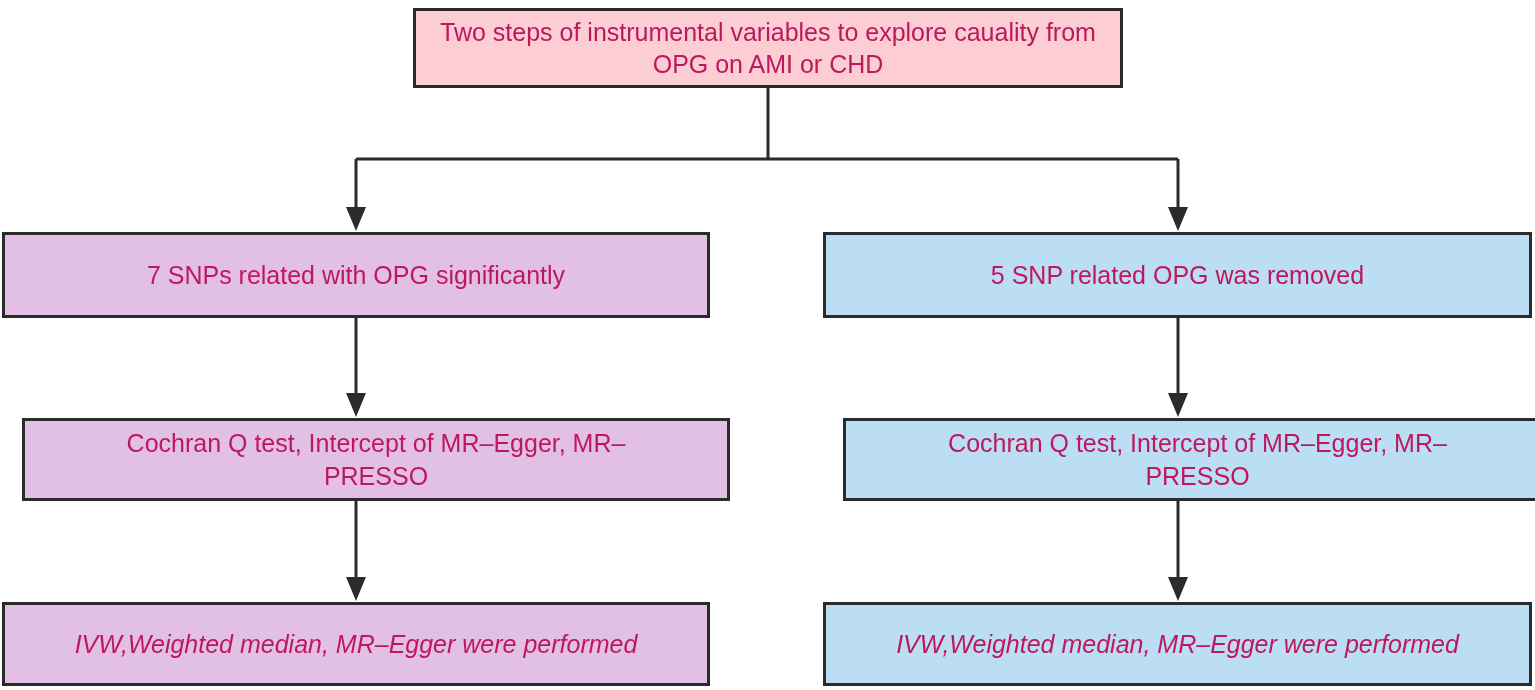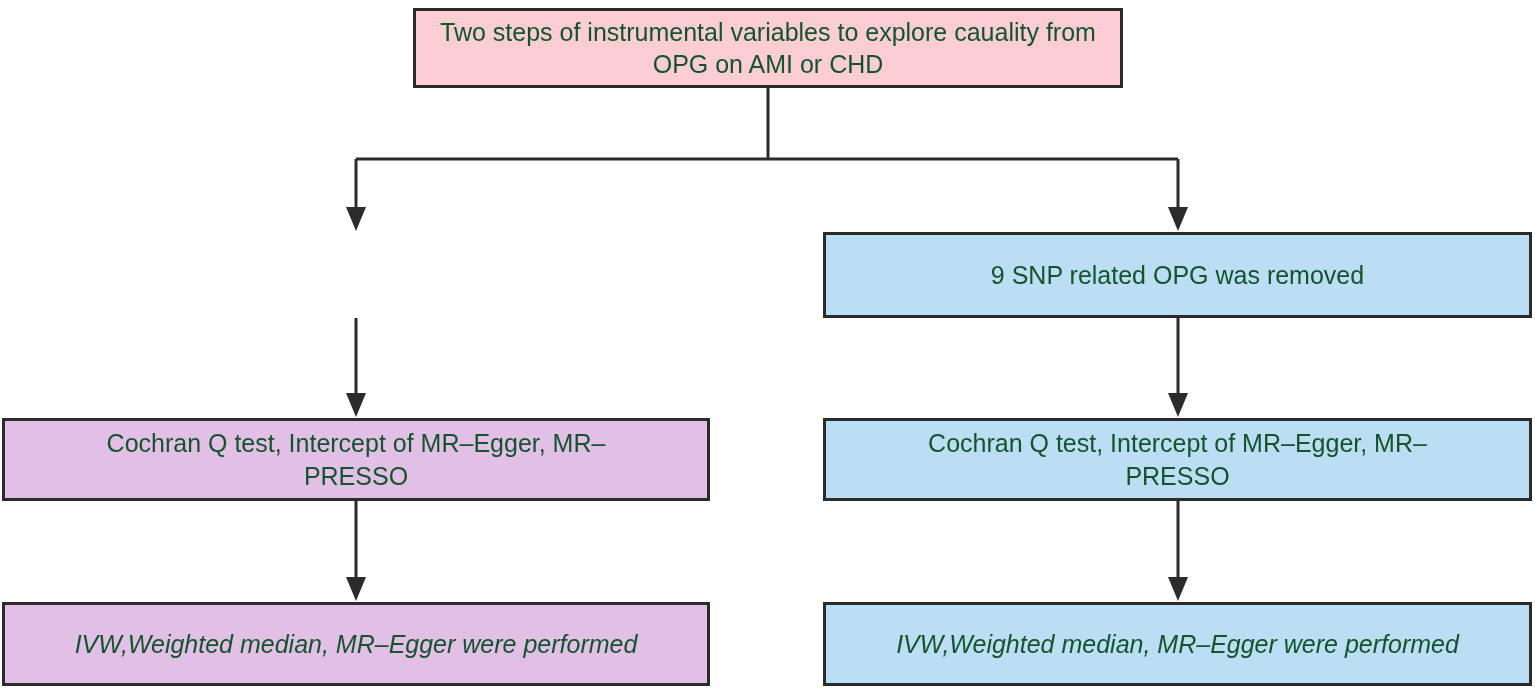--- a/index.html
+++ b/index.html
@@ -1,21 +1,21 @@
 <!DOCTYPE html>
 <html><head>
 <meta charset="utf-8">
 <style>
   html, body { margin:0; padding:0; background:#ffffff; }
   .canvas {
     position:relative;
     width:1535px; height:690px;
     background:#ffffff;
     font-family:"Liberation Sans", sans-serif;
-    color:#14532d;
+    color:#be185d;
     overflow:hidden;
   }
   .box {
     position:absolute;
     box-sizing:border-box;
     border:3px solid #2b2b2b;
     display:flex;
     align-items:center;
     justify-content:center;
     text-align:center;
@@ -24,21 +24,21 @@
   }
   .box .txt { display:inline-block; max-width:95%; }
 
   .box-top { left:413px; top:8px;   width:710px; height:80px; background:#fccdd3; }
   .box-top .txt { max-width:660px; }
 
   .col-left  { left:2px;   width:708px; background:#e2c0e6; }
   .col-right { left:823px; width:709px; background:#bbdef4; }
 
   .row-1 { top:232px; height:86px; }
-  .row-2 { top:418px; height:83px; }
+  .row-2 { top:418px; height:83px;margin-left:20px; }
   .row-3 { top:602px; height:84px;font-style:italic; }
   .row-2 .txt { max-width:590px; }
 
   .connectors {
     position:absolute;
     left:0; top:0;
     pointer-events:none;
   }
 </style>
 </head>
@@ -64,29 +64,32 @@
       <polygon points="1178,417 1168,393 1188,393"></polygon>
       <polygon points="356,601 346,577 366,577"></polygon>
       <polygon points="1178,601 1168,577 1188,577"></polygon>
     </g>
   </svg>
 
   <div class="box box-top">
     <span class="txt">Two steps of instrumental variables to explore cauality from OPG on AMI or CHD</span>
   </div>
 
+  <div class="box col-left row-1">
+    <span class="txt">7 SNPs related with OPG significantly</span>
+  </div>
   <div class="box col-left row-2">
     <span class="txt">Cochran Q test, Intercept of MR–Egger, MR–PRESSO</span>
   </div>
   <div class="box col-left row-3">
     <span class="txt">IVW,Weighted median, MR–Egger were performed</span>
   </div>
 
   <div class="box col-right row-1">
-    <span class="txt">9 SNP related OPG was removed</span>
+    <span class="txt">5 SNP related OPG was removed</span>
   </div>
   <div class="box col-right row-2">
     <span class="txt">Cochran Q test, Intercept of MR–Egger, MR–PRESSO</span>
   </div>
   <div class="box col-right row-3">
     <span class="txt">IVW,Weighted median, MR–Egger were performed</span>
   </div>
 
 </div>
 

